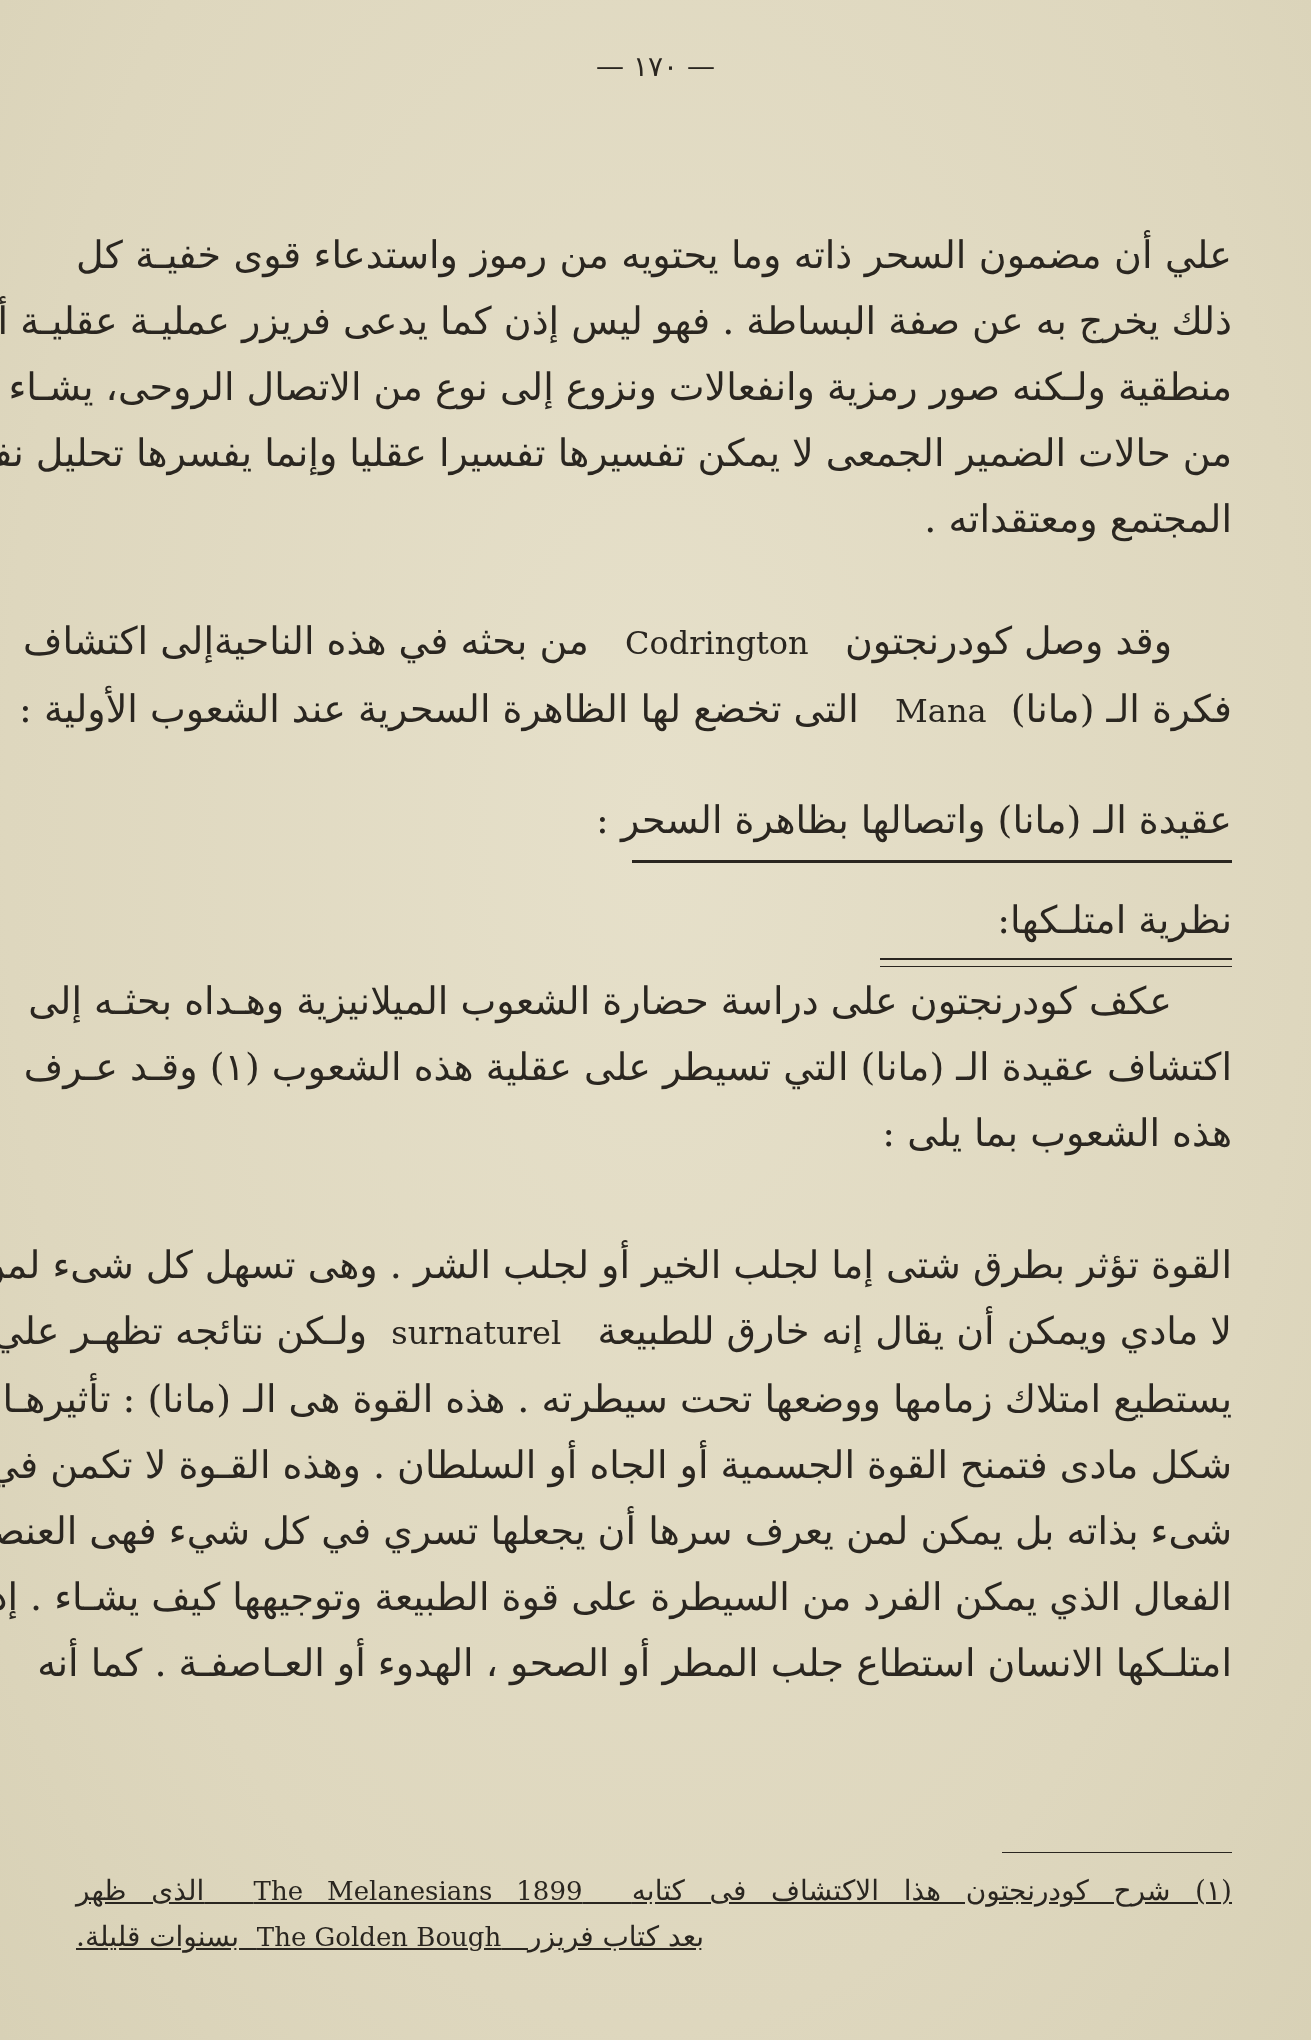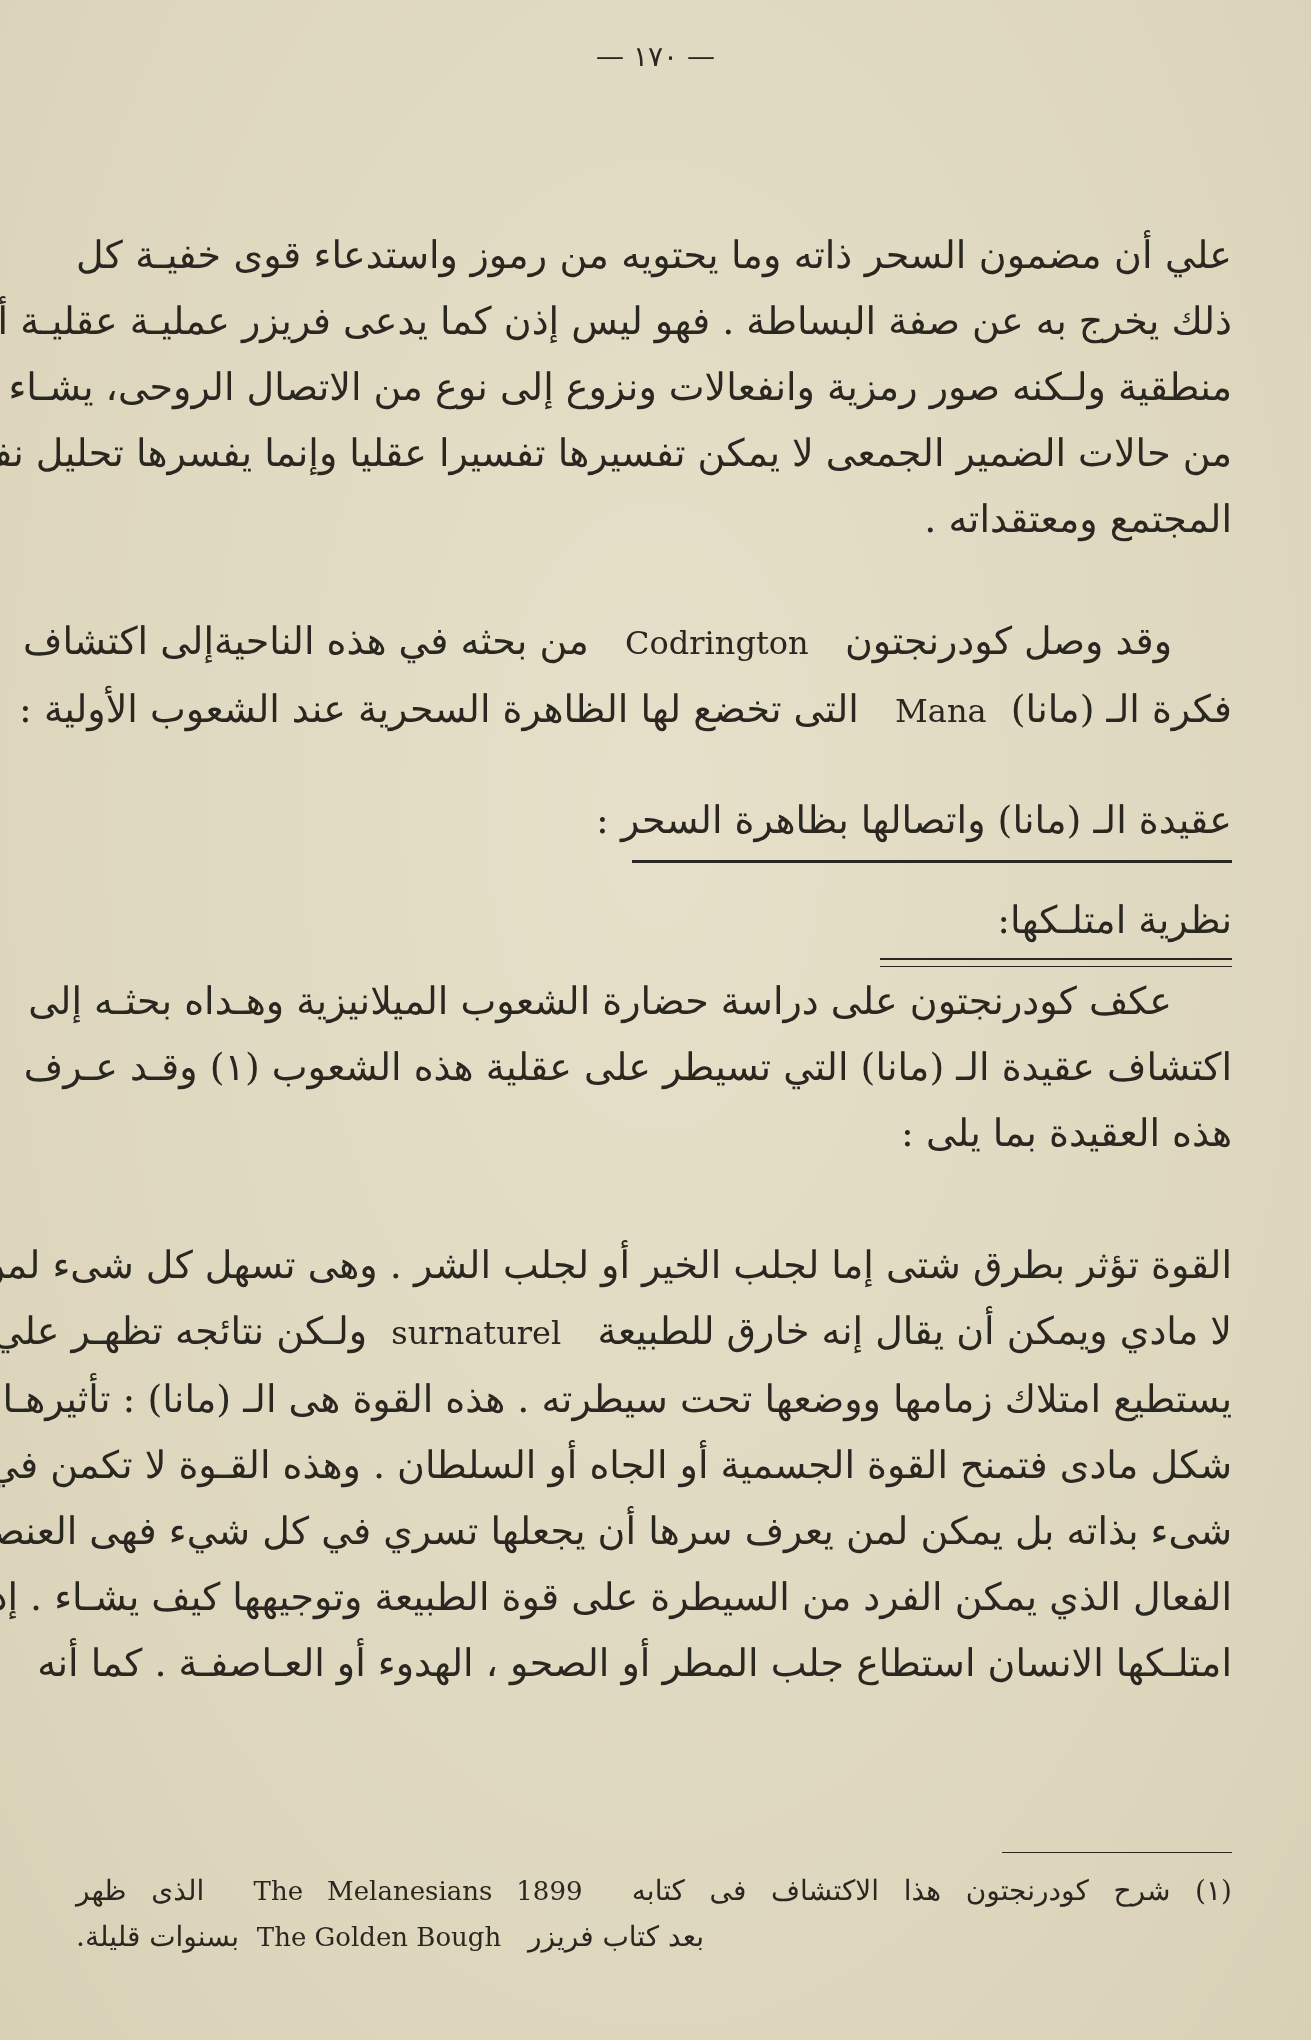--- a/index.html
+++ b/index.html
@@ -9,21 +9,21 @@
     font-family: "DejaVu Serif", serif;
     color: #2a2620;
     overflow: hidden;
     position: relative;
   }
   .page {
     position: absolute; left: 0; top: 0; width: 1311px; height: 2040px;
     background: radial-gradient(ellipse at 50% 40%, #e6e0ca 0%, #ded7be 70%, #d8d1b6 100%);
   }
   .page-number {
-    position: absolute; top: 40px; left: 0; width: 1311px;
+    position: absolute; top: 50px; left: 0; width: 1311px;
     text-align: center; font-size: 28px; letter-spacing: 4px;
   }
   .textblock {
     position: absolute; left: 76px; width: 1156px;
     direction: rtl; text-align: justify;
     font-size: 38px; line-height: 66px;
   }
   .line { display: block; white-space: nowrap; text-align-last: justify; text-align: justify; }
   .line.last { text-align-last: right; }
   .indent { padding-right: 60px; }
@@ -69,40 +69,40 @@
   <div class="heading" style="top:790px; right:79px;">عقيدة الـ (مانا) واتصالها بظاهرة السحر :</div>
   <div class="rule" style="top:860px; left:632px; width:600px; height:3px;"></div>
 
   <div class="heading" style="top:890px; right:79px;">نظرية امتلـكها:</div>
   <div class="rule" style="top:958px; left:880px; width:352px; height:2px;"></div>
   <div class="rule" style="top:966px; left:880px; width:352px; height:1px;"></div>
 
   <div class="textblock" style="top:968px;">
     <span class="line indent">عكف كودرنجتون على دراسة حضارة الشعوب الميلانيزية وهـداه بحثـه إلى</span>
     <span class="line">اكتشاف عقيدة الـ (مانا) التي تسيطر على عقلية هذه الشعوب (١) وقـد عـرف</span>
-    <span class="line last">هذه العقيدة بما يلى :</span>
+    <span class="line last">هذه الشعوب بما يلى :</span>
   </div>
 
   <div class="textblock" style="top:1232px;">
     <span class="line">القوة تؤثر بطرق شتى إما لجلب الخير أو لجلب الشر . وهى تسهل كل شىء لمن</span>
     <span class="line">
       <span>لا مادي ويمكن أن يقال إنه خارق للطبيعة</span>
       &nbsp;&nbsp;<span class="latin">surnaturel</span>&nbsp;
       <span>ولـكن نتائجه تظهـر علي</span>
     </span>
     <span class="line">يستطيع امتلاك زمامها ووضعها تحت سيطرته . هذه القوة هى الـ (مانا) : تأثيرهـا</span>
     <span class="line">شكل مادى فتمنح القوة الجسمية أو الجاه أو السلطان . وهذه القـوة لا تكمن في</span>
     <span class="line">شىء بذاته بل يمكن لمن يعرف سرها أن يجعلها تسري في كل شيء فهى العنصر</span>
     <span class="line">الفعال الذي يمكن الفرد من السيطرة على قوة الطبيعة وتوجيهها كيف يشـاء . إذا</span>
     <span class="line">امتلـكها الانسان استطاع جلب المطر أو الصحو ، الهدوء أو العـاصفـة . كما أنه</span>
   </div>
 
   <div class="rule" style="top:1852px; left:1002px; width:230px; height:1px;"></div>
 
-  <div class="footnote" style="top:1868px;">
+  <div class="footnote" style="top:1868px;text-decoration:underline;">
     <div class="line">
       <span>(١) شرح كودرنجتون هذا الاكتشاف فى كتابه</span>
       &nbsp;<span class="latin">The Melanesians 1899</span>&nbsp;
       <span>الذى ظهر</span>
     </div>
     <div style="text-align:left;">
       <span>بعد كتاب فريزر</span>
       &nbsp;&nbsp;<span class="latin">The Golden Bough</span>&nbsp;
       <span>بسنوات قليلة.</span>
     </div>

